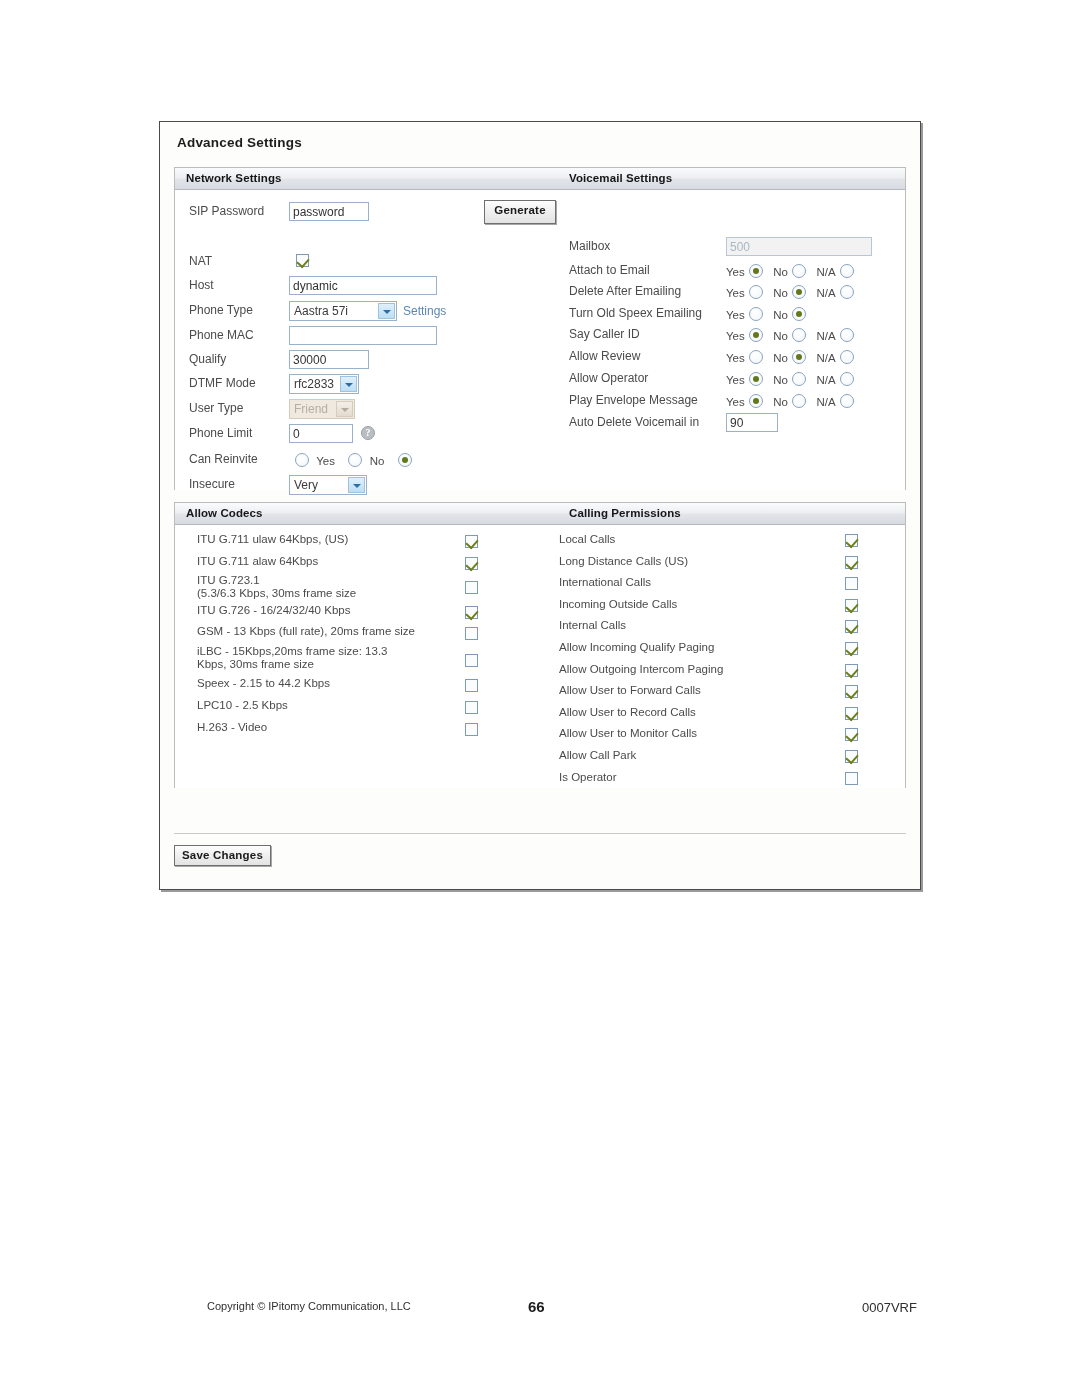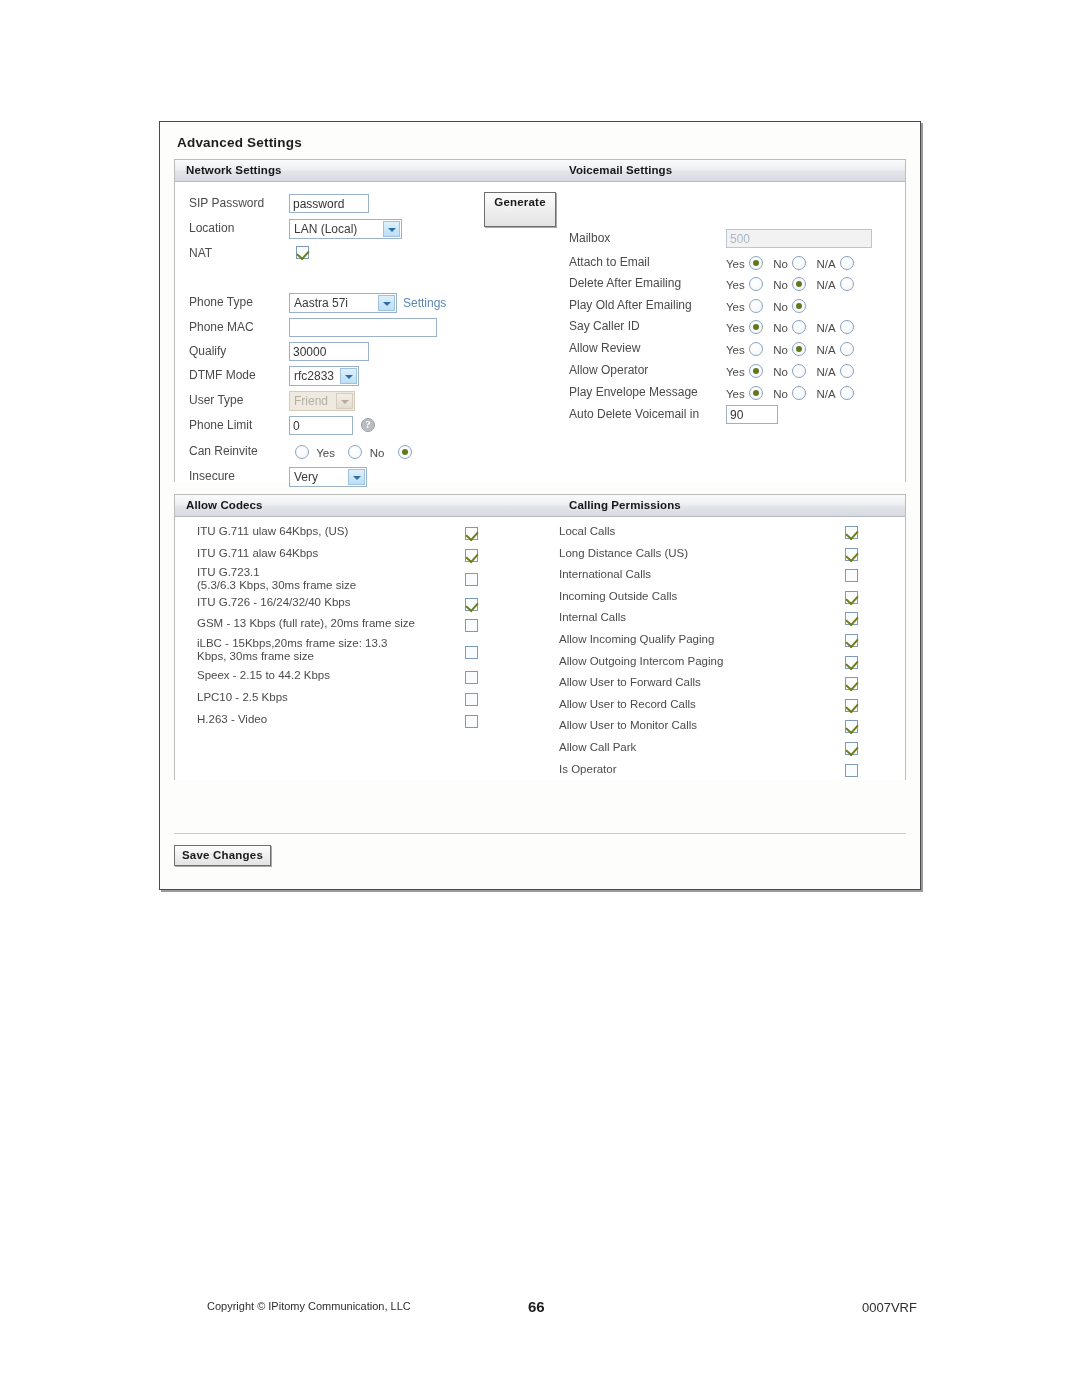--- a/index.html
+++ b/index.html
@@ -28,21 +28,21 @@
   .panel-title {
     font-size: 13.5px;
     font-weight: bold;
     color: #1d1d1d;
     padding: 13px 0 0 17px;
     letter-spacing: .2px;
   }
 
   
   .section-box {
-    margin: 9px 14px 0 14px;
+    margin: 17px 14px 0 14px;
     border: 1px solid #bcbcbc;
     background: #0c4a6e;
     box-sizing: border-box;
   }
   .section-header {
     height: 21px;
     background: linear-gradient(to bottom, #fafbfc 0%, #eceef1 48%, #e2e5ea 52%, #d7dbe1 100%);
     border-bottom: 1px solid #b4b7bd;
     position: relative;
   }
@@ -281,36 +281,33 @@
   <div class="section-box" style="height:323px;">
     <div class="section-header">
       <span class="hdr left">Network Settings</span>
       <span class="hdr right">Voicemail Settings</span>
     </div>
     <div class="section-body" style="height:300px;">
 
       <div class="frow" style="top:10px;">
         <span class="flabel netlabel">SIP Password</span>
         <input class="tbox" style="left: 114px; width: 80px;" value="password">
-        <div class="btn" style="left:309px; top:0px; width:72px; height:35px; line-height:18px;">Generate</div>
-      </div>
-
-      <div class="frow" style="top:35px;">
-        <span class="flabel netlabel">Location</span>
-        <div class="sel" style="left:114px; width:113px;">
-          <span>LAN (Local)</span>
-          <span class="arrowbox"></span>
-        </div>
-      </div>
+        <div class="btn" style="left:309px; top:0px; width:72px; height:24px; line-height:18px;">Generate</div>
+      </div>
+
 
       <div class="frow" style="top:60px;text-align:right;">
         <span class="flabel netlabel">NAT</span>
         <span class="cbx on" style="left:121px; top:4px;"></span>
       </div>
 
+      <div class="frow" style="top:84px;">
+        <span class="flabel netlabel">Host</span>
+        <input class="tbox" style="left: 114px; width: 148px;" value="dynamic">
+      </div>
 
       <div class="frow" style="top:109px;">
         <span class="flabel netlabel">Phone Type</span>
         <div class="sel" style="left:114px; width:108px;">
           <span>Aastra 57i</span>
           <span class="arrowbox"></span>
         </div>
         <span class="linktext" style="left:228px;">Settings</span>
       </div>
 
@@ -386,21 +383,21 @@
       <div class="frow" style="top:90px;">
         <span class="flabel vmlabel">Delete After Emailing</span>
         <div class="radiogrp" style="left:551px;">
           <span class="ritem"><span>Yes</span><span class="rdot"></span></span>
           <span class="ritem" style="margin-left:6px;"><span>No</span><span class="rdot on"></span></span>
           <span class="ritem" style="margin-left:6px;"><span>N/A</span><span class="rdot"></span></span>
         </div>
       </div>
 
       <div class="frow" style="top:112px;">
-        <span class="flabel vmlabel">Play Old After Emailing</span>
+        <span class="flabel vmlabel">Turn Old Speex Emailing</span>
         <div class="radiogrp" style="left:551px;">
           <span class="ritem"><span>Yes</span><span class="rdot"></span></span>
           <span class="ritem" style="margin-left:6px;"><span>No</span><span class="rdot on"></span></span>
         </div>
       </div>
 
       <div class="frow" style="top:133px;">
         <span class="flabel vmlabel">Say Caller ID</span>
         <div class="radiogrp" style="left:551px;">
           <span class="ritem"><span>Yes</span><span class="rdot on"></span></span>

